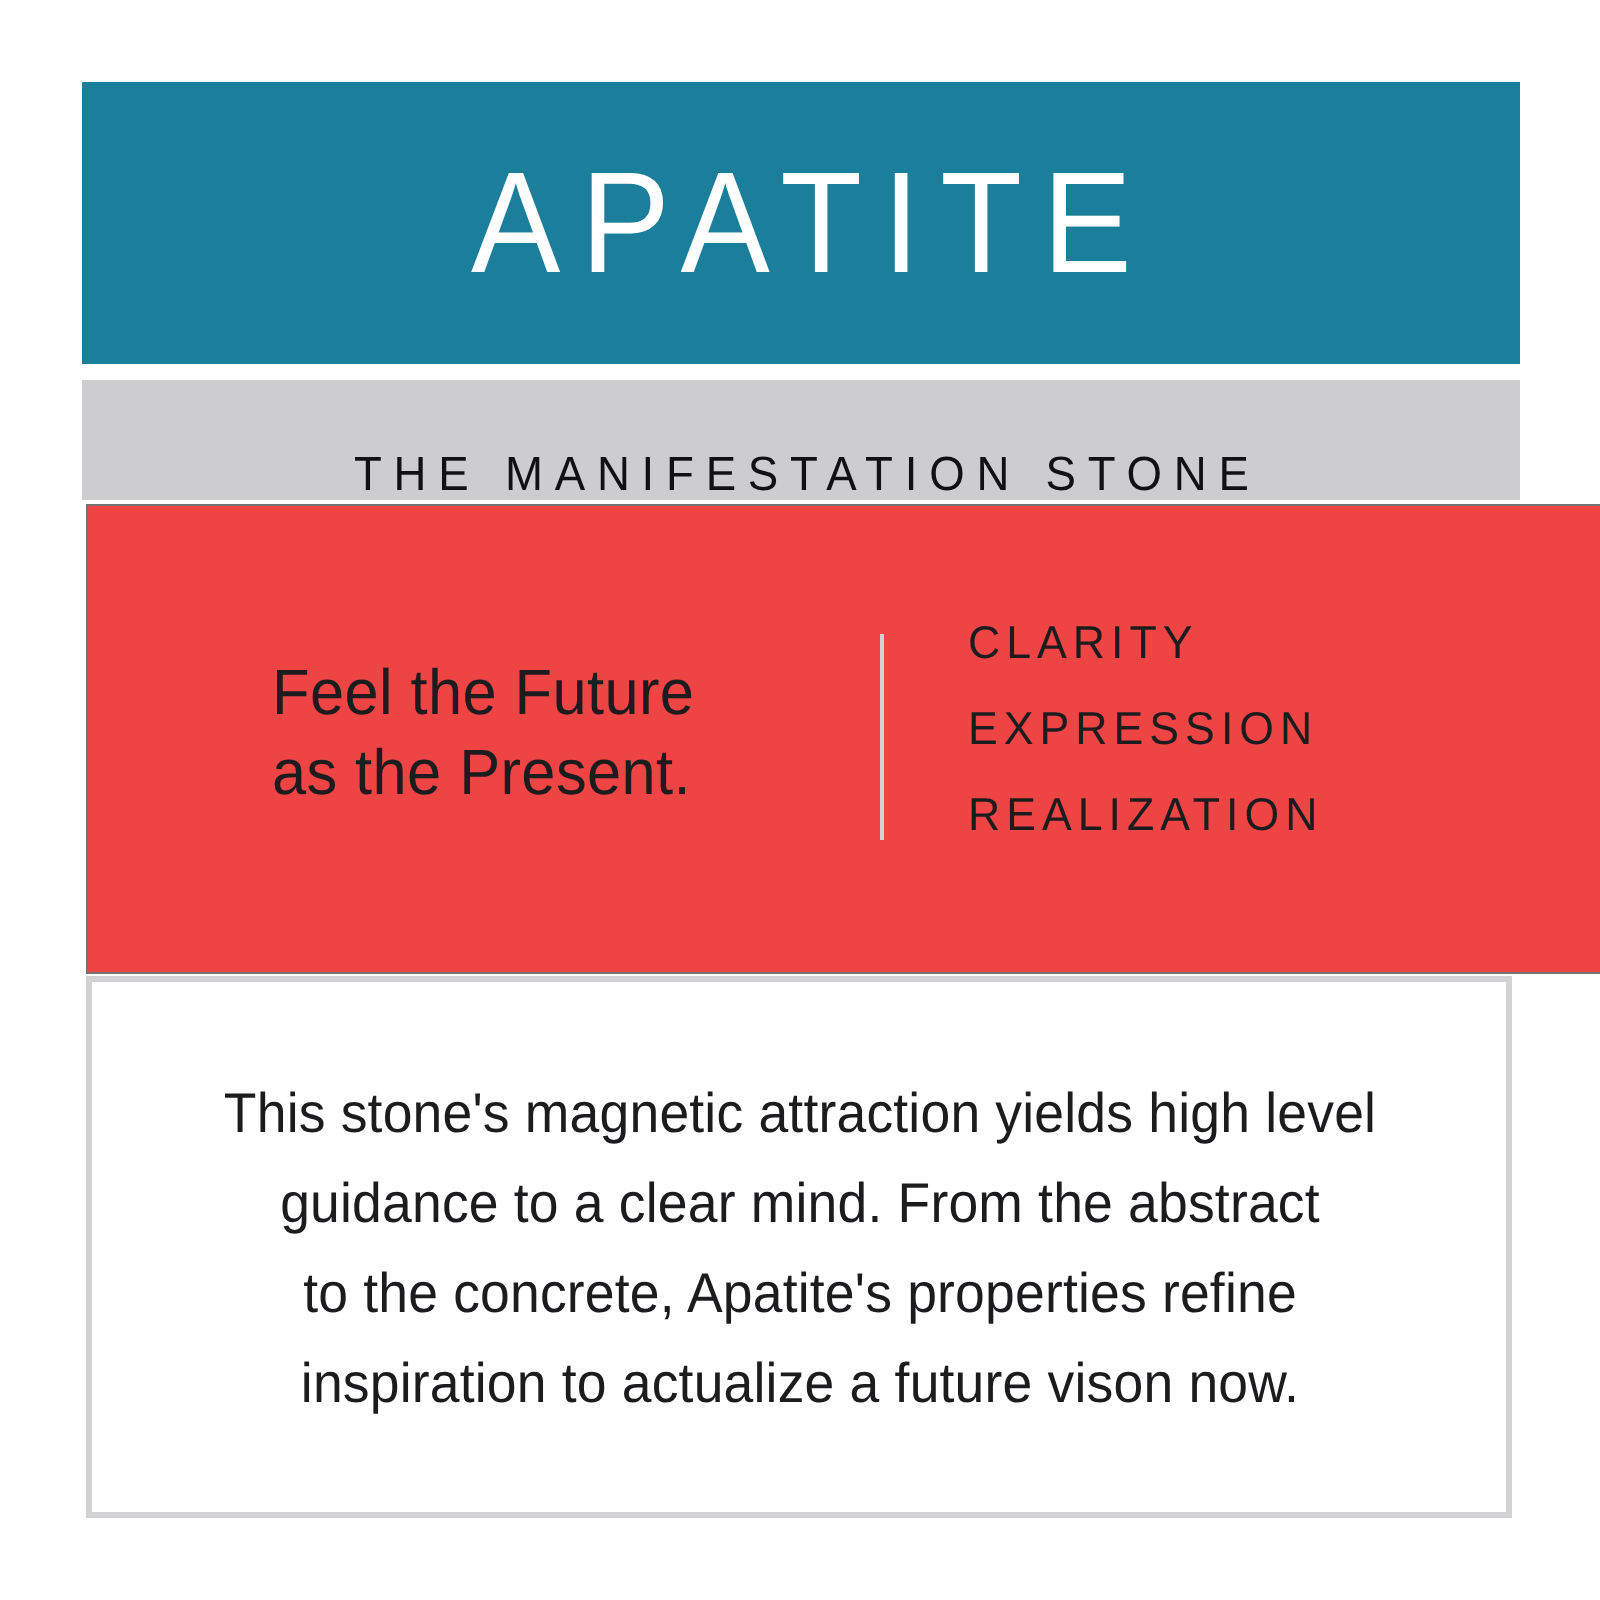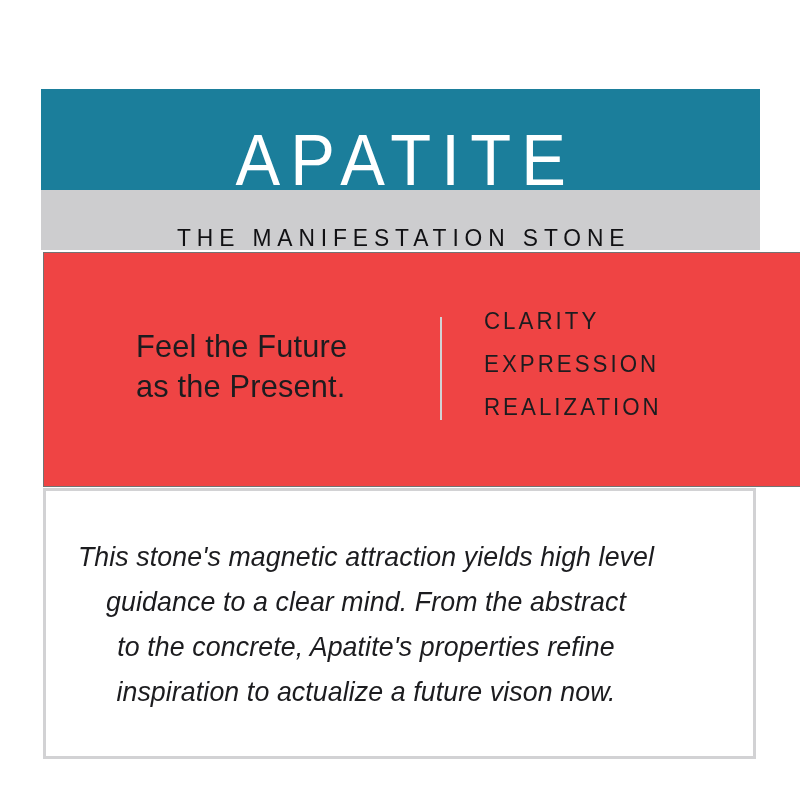--- a/index.html
+++ b/index.html
@@ -27,21 +27,20 @@
     position: absolute;
     left: 0;
     top: 0;
     width: 719px;
     height: 141px;
     background: #1b7e9b;
     display: flex;
     align-items: center;
     justify-content: center;
     overflow: hidden;
-    margin-top: 48px;
   }
   .title-text {
     color: #ffffff;
     font-family: "Liberation Sans", sans-serif;
     font-size: 72px;
     font-weight: 300;
     letter-spacing: 11px;
     text-indent: 11px;
     line-height: 1;
     transform: scaleX(0.93);
@@ -135,22 +134,21 @@
     position: absolute;
     left: 2px;
     top: 447px;
     width: 713px;
     height: 271px;
     background: #ffffff;
     border: 3px solid #d2d2d4;
     box-sizing: border-box;
     display: flex;
     align-items: center;
-    justify-content: flex-start;
-    font-style: italic;
+    justify-content: center;
   }
   .body-copy {
     width: 640px;
     text-align: center;
     color: #1c1c1f;
     font-family: "Liberation Sans", sans-serif;
     font-size: 28px;
     font-weight: 400;
     line-height: 45px;
     letter-spacing: 0.1px;

